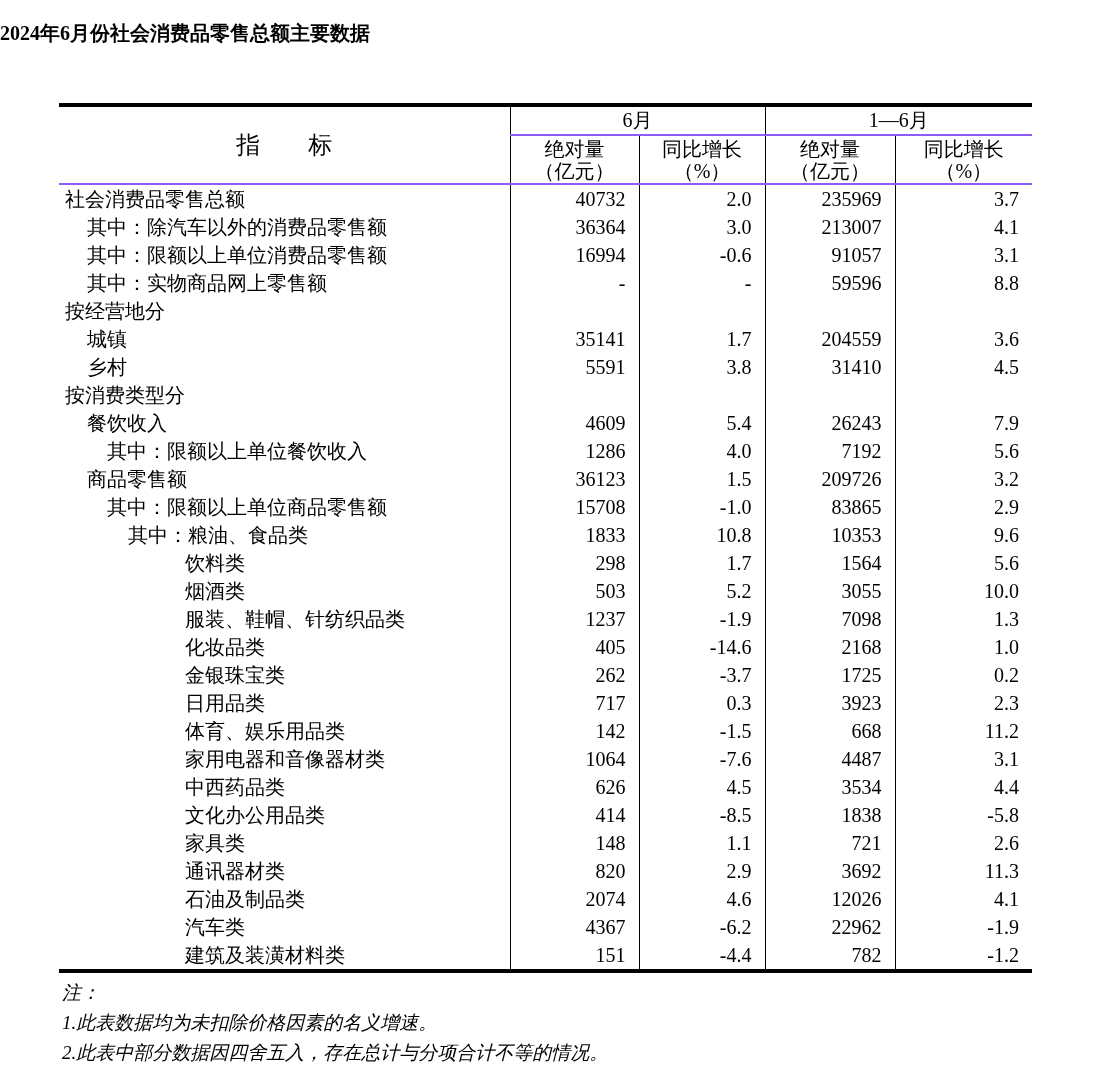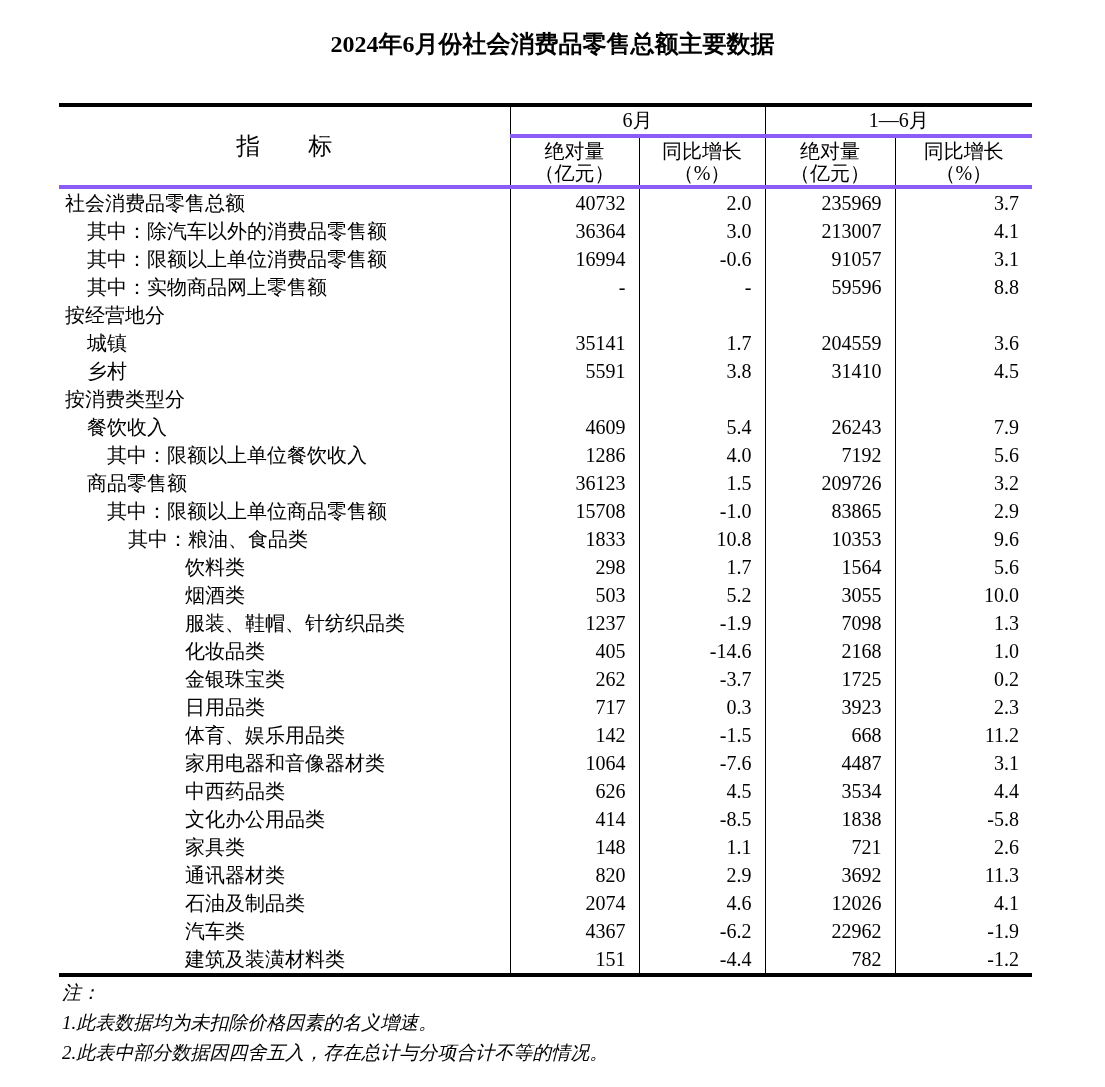--- a/index.html
+++ b/index.html
@@ -11,25 +11,24 @@
   }
   .page {
     position: relative;
     width: 1105px;
     height: 1087px;
     background: #ffffff;
     overflow: hidden;
   }
   .title {
     position: absolute;
-    top: 28px;
+    top: 20px;
     left: 0;
     width: 100%;
-    text-align: center;
-    font-size: 24px;
+    font-size: 20px;
     font-weight: bold;
     white-space: nowrap;
   }
   table.maintable {
     position: absolute;
     top: 103px;
     left: 59px;
     width: 973px;
     table-layout: fixed;
     border-collapse: collapse;
@@ -39,21 +38,21 @@
   th, td {
     margin: 0;
     padding: 0;
     font-weight: normal;
     font-size: 20px;
     vertical-align: middle;
     overflow: hidden;
     white-space: nowrap;
   }
   .vline { border-right: 1px solid #000; }
-  .hdr-bottom { border-bottom: 4px solid #8b5cf6; }
+  .hdr-bottom { border-bottom: 2px solid #8b5cf6; }
   .th-indicator {
     text-align: center;
     font-size: 24px;
   }
   .th-group {
     height: 27px;
     text-align: center;
   }
   .th-sub {
     height: 47px;

